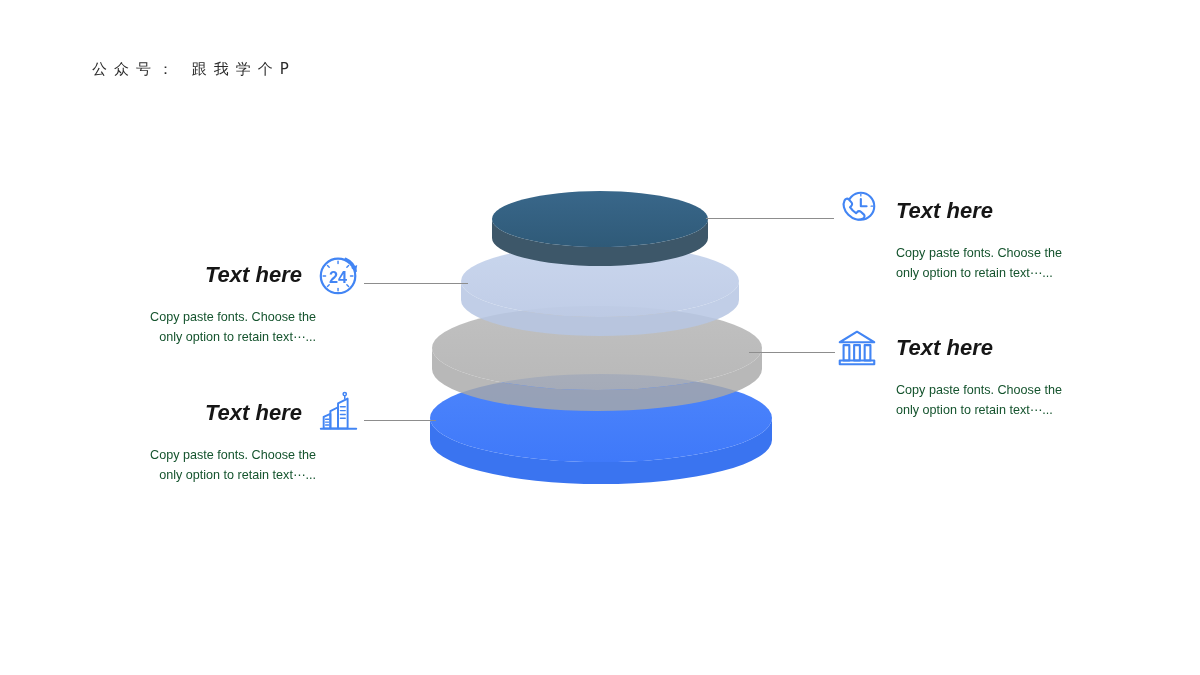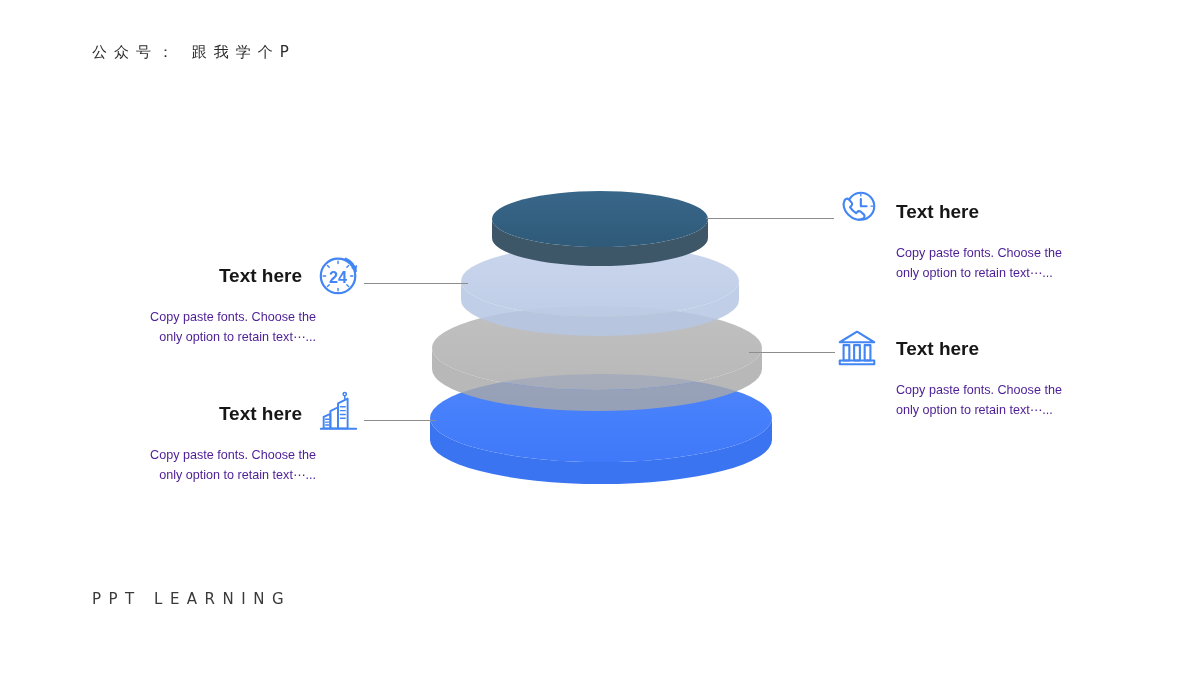--- a/index.html
+++ b/index.html
@@ -5,21 +5,21 @@
   html,body{margin:0;padding:0;}
   body{
     width:1200px;height:675px;background:#ffffff;
     font-family:"Liberation Sans","DejaVu Sans",sans-serif;
     overflow:hidden;position:relative;
   }
   .slide{position:relative;width:1200px;height:675px;background:#fff;}
 
   
   .brand-head{
-    position:absolute;left:92px;top:43px;
+    position:absolute;left:92px;top:60px;
     font-size:15px;color:#2b2b2b;letter-spacing:7px;
     font-family:"DejaVu Sans","Liberation Sans",sans-serif;
     white-space:nowrap;
   }
   .brand-foot{
     position:absolute;left:92px;top:590px;
     font-size:15px;color:#3a3a3a;letter-spacing:7.5px;
     font-family:"DejaVu Sans","Liberation Sans",sans-serif;
     white-space:nowrap;
   }
@@ -28,28 +28,28 @@
   .stack{position:absolute;left:0;top:0;width:1200px;height:675px;pointer-events:none;}
 
   
   .conn{position:absolute;height:1px;background:#8d8d8d;}
 
   
   .callout{position:absolute;}
   .callout .row{display:flex;align-items:center;}
   .callout.left .row{justify-content:flex-end;}
   .callout .ttl{
-    font-size:19px;font-weight:bold;color:#161616;
+    font-size:22px;font-weight:bold;font-style:italic;color:#161616;
     white-space:nowrap;line-height:1;
   }
   .callout .ico{width:46px;height:46px;flex:0 0 46px;font-weight:bold;}
   .callout.left .ico{margin-left:14px;}
   .callout.right .ico{margin-right:16px;}
   .callout .body{
-    font-size:12.6px;color:#4c1d95;line-height:1.62;margin-top:9px;width:178px;
+    font-size:12.6px;color:#14532d;line-height:1.62;margin-top:9px;width:178px;
   }
   .callout.left .body{text-align:right;margin-left:auto;margin-right:46px;}
   .callout.right .body{text-align:left;margin-left:62px;}
   .callout .body span{display:block;white-space:nowrap;}
 </style>
 </head>
 <body>
 
 <div class="slide">
 
@@ -211,15 +211,14 @@
         </svg>
       </div>
       <div class="ttl">Text here</div>
     </div>
     <div class="body">
       <span>Copy paste fonts. Choose the</span>
       <span>only option to retain text⋯...</span>
     </div>
   </div>
 
-  <div class="brand-foot">PPT LEARNING</div>
 
 </div>
 
 </body></html>

